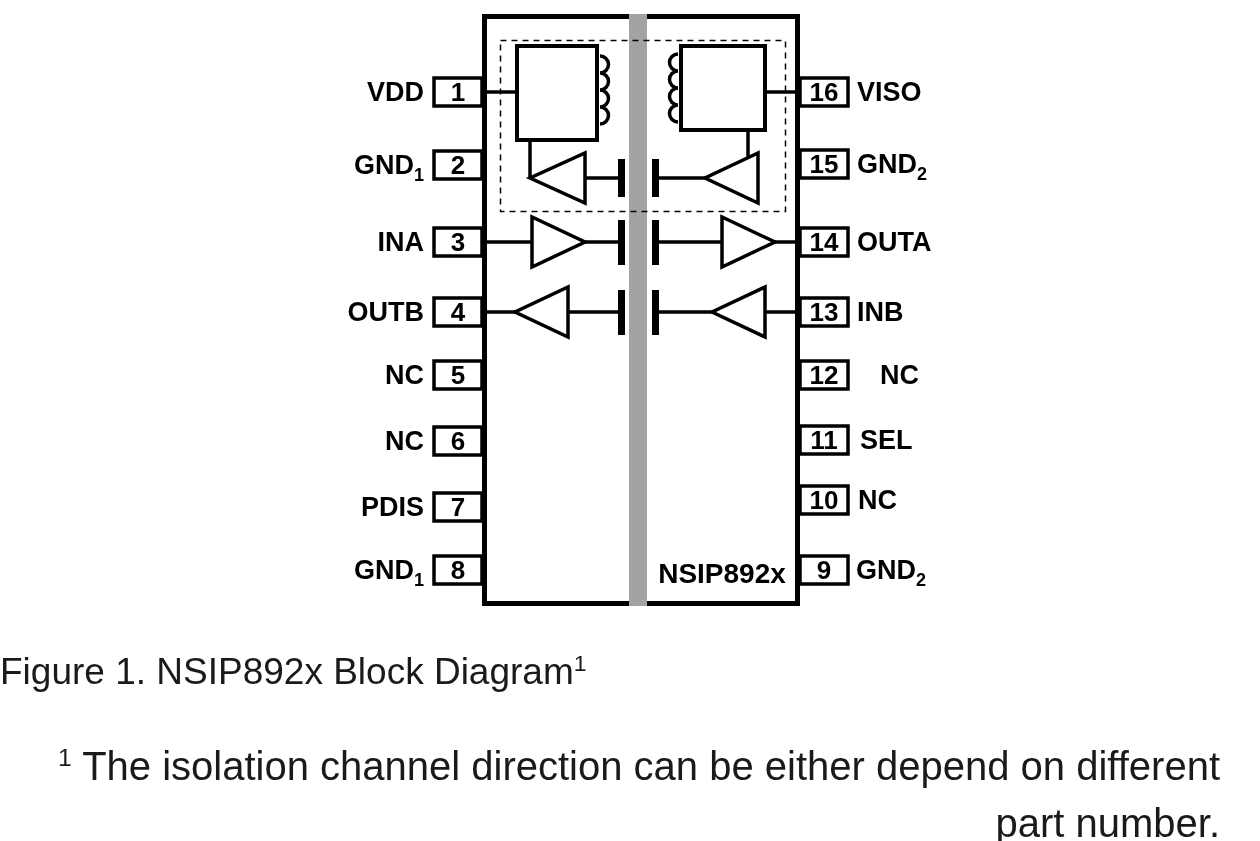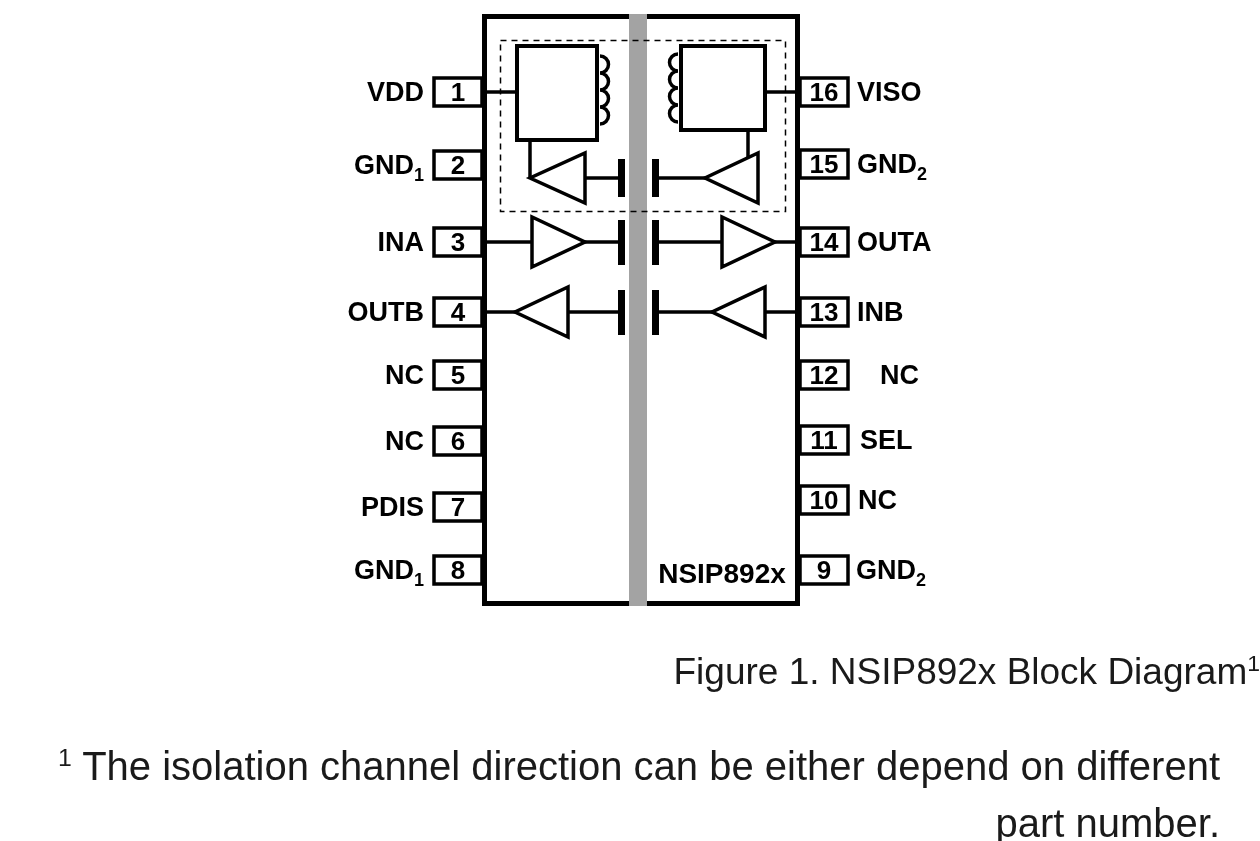--- a/index.html
+++ b/index.html
@@ -14,21 +14,21 @@
   .sub{font-size:18px;font-weight:600;}
   .chip-name{font-size:28px;font-weight:600;text-anchor:middle;}
   .wire{stroke:#000;stroke-width:3.5;fill:none;}
   .coil{stroke:#000;stroke-width:3.5;fill:none;}
   .dashed{stroke:#000;stroke-width:1.5;fill:none;stroke-dasharray:6 5;}
   .chipbody{fill:#fff;stroke:#000;stroke-width:5;}
   .blockrect{fill:#fff;stroke:#000;stroke-width:4;}
   .pinbox{fill:#fff;stroke:#000;stroke-width:3.5;}
   .tri{fill:#fff;stroke:#000;stroke-width:3.5;stroke-linejoin:miter;}
   .cap{fill:#000;stroke:none;}
-  .caption{position:absolute;top:650px;left:0;width:100%;text-align:right;font-size:37px;}
+  .caption{position:absolute;top:650px;left:0;width:100%;text-align:left;font-size:37px;}
   .footnote{position:absolute;top:738px;left:50%;transform:translateX(-50%);
             width:1180px;text-align:right;font-size:40px;line-height:1.42;}
   sup{font-size:62%;}
 </style>
 </head>
 <body>
 
 <svg width="1260" height="630" viewBox="0 0 1260 630">
 
   <rect class="chipbody" x="484.5" y="16.5" width="313" height="587"></rect>

